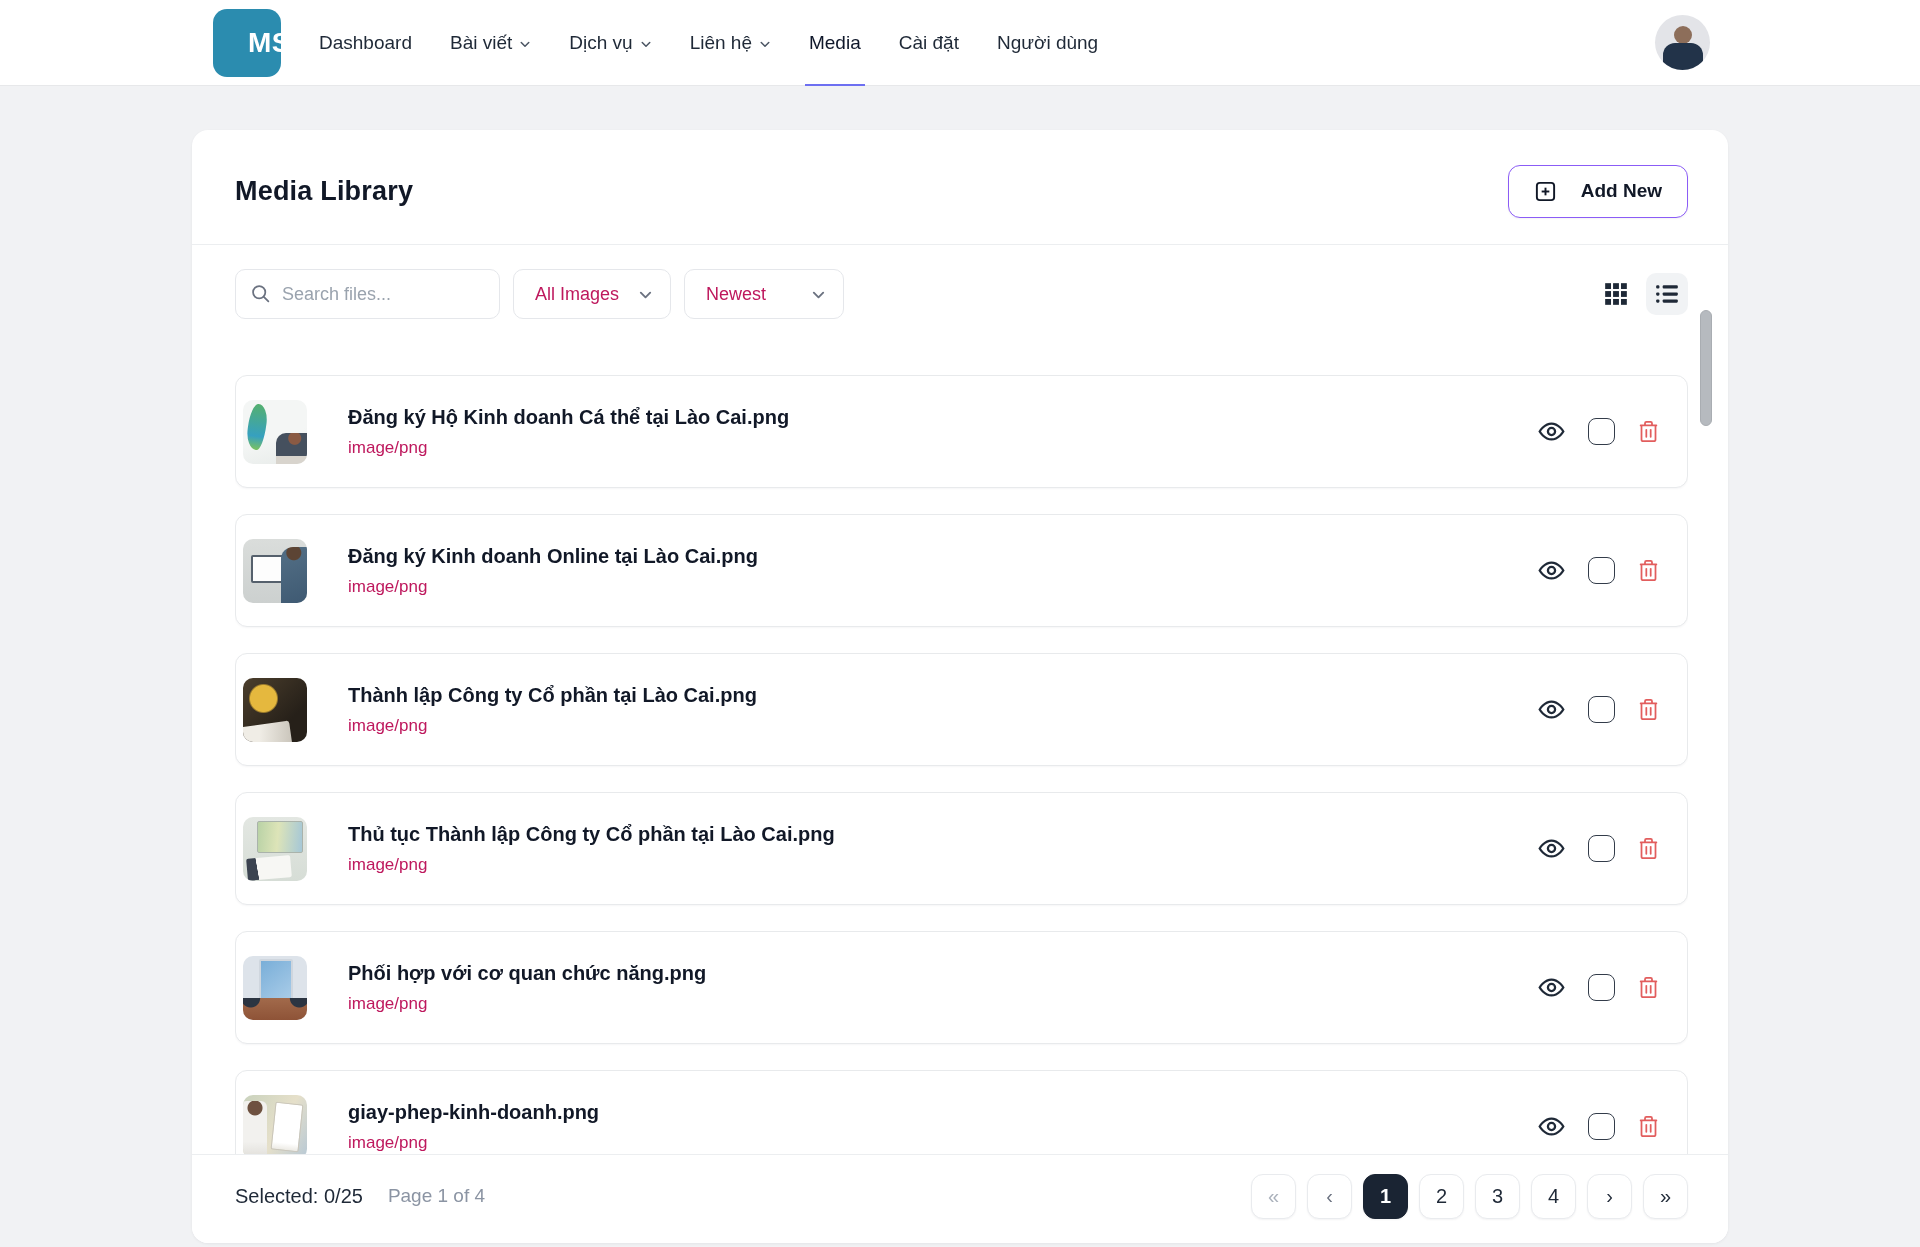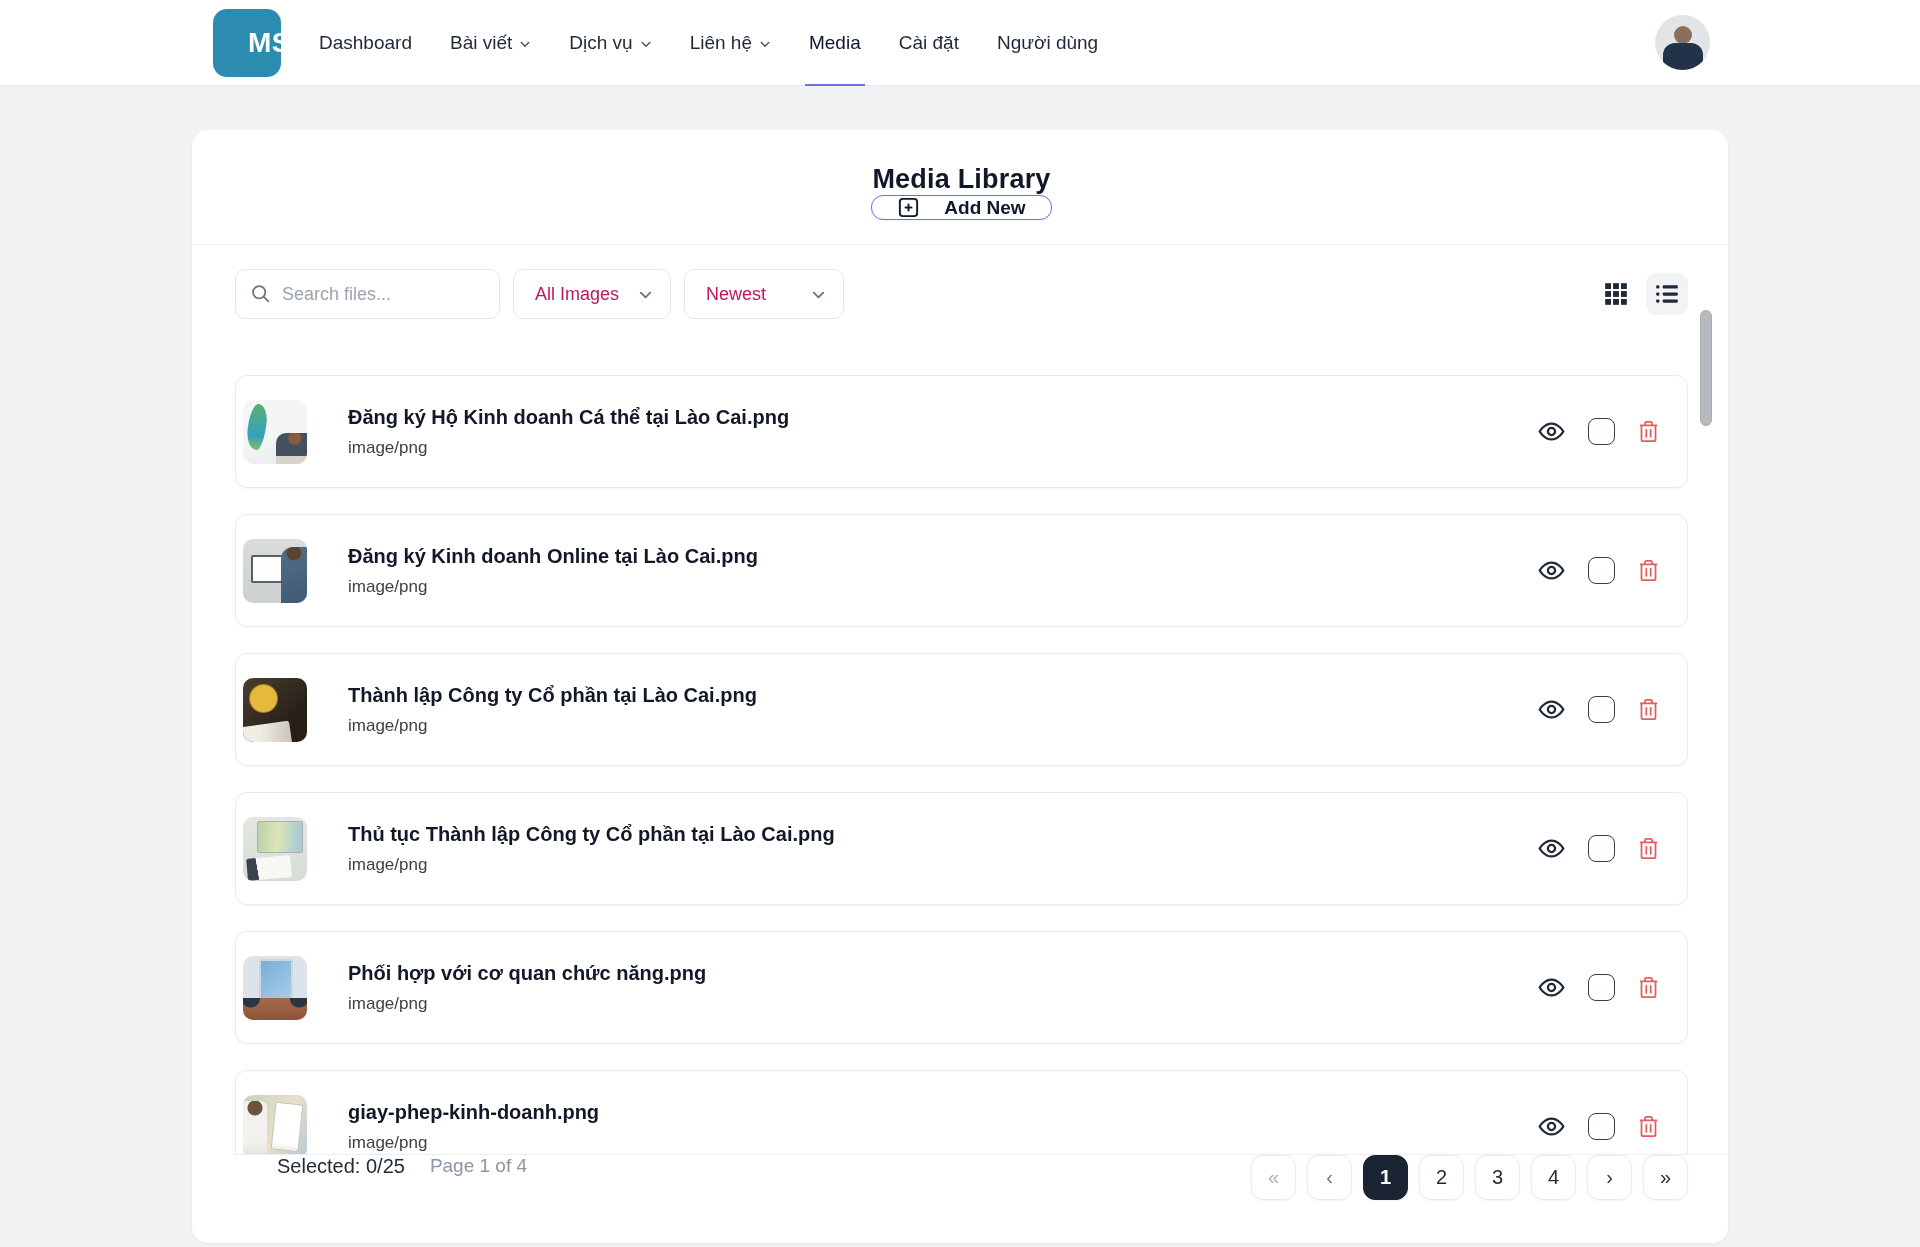--- a/index.html
+++ b/index.html
@@ -25,21 +25,21 @@
     position:relative; flex:0 0 auto; cursor:pointer; }
   .avatar::before { content:""; position:absolute; left:50%; top:11px; width:18px; height:18px;
     border-radius:50%; background:#8d6e5a; transform:translateX(-50%); }
   .avatar::after { content:""; position:absolute; left:50%; top:28px; width:40px; height:30px;
     border-radius:12px 12px 0 0; background:#223349; transform:translateX(-50%); }
 
   
   .card { width:1536px; margin:44px auto 0 192px; background:#fff; border-radius:16px;
     box-shadow:0 1px 3px rgba(16,24,40,.06); padding:34px 40px 0 43px; height:1113px;
     position:relative; }
-  .card-head { display:flex; align-items:center; justify-content:space-between; height:54px;flex-direction:column; }
+  .card-head { display:flex; align-items:center; justify-content:space-between; height:54px; }
   .page-title { font-size:27px; font-weight:700; color:#111827; letter-spacing:.2px; }
   .add-btn { display:flex; align-items:center; gap:24px; height:53px; padding:0 25px;
     background:#fff; border:1px solid #8b5cf6; border-radius:12px; font-size:19px;
     font-weight:600; color:#111827; cursor:pointer;
     box-shadow:0 1px 2px rgba(16,24,40,.05); font-family:inherit;text-align:right; }
   .plus-ico { width:23px; height:23px; stroke:#111827; fill:none; stroke-width:2; }
   .head-divider { border:none; border-top:1px solid #eceef0; margin:26px -40px 0 -43px; }
 
   
   .toolbar { display:flex; align-items:center; margin-top:24px; gap:13px; }
@@ -63,21 +63,21 @@
 
   
   .list-viewport { margin-top:56px; height:803px; overflow:hidden; }
   .file-row { display:flex; align-items:center; border:1px solid #e8eaec; border-radius:12px;
     background:#fff; box-shadow:0 1px 2px rgba(16,24,40,.04); height:113px;
     padding:0 28px 0 7px; margin-bottom:26px; width:1453px; }
   .thumb { width:64px; height:64px; border-radius:10px; overflow:hidden; position:relative;
     flex:0 0 auto; margin-right:41px; }
   .file-meta { flex:1; min-width:0; }
   .file-name { font-size:20px; font-weight:600; color:#111827; line-height:1.2; }
-  .file-type { font-size:17px; color:#404040; margin-top:9px; }
+  .file-type { font-size:17px; color:#be185d; margin-top:9px; }
   .row-actions { display:flex; align-items:center; gap:23px; }
   .eye-ico { width:27px; height:27px; stroke:#1f2937; fill:none; stroke-width:2; cursor:pointer; }
   .row-check { width:27px; height:27px; border:1.6px solid #333c4a; border-radius:8px;
     background:#fff; cursor:pointer; }
   .trash-ico { width:21px; height:23px; stroke:#e25d5d; fill:none; stroke-width:2;
     stroke-linecap:round; cursor:pointer; }
 
   
   .t1 { background:linear-gradient(165deg,#f4f6f5 55%,#e7ebe9); }
   .t1::before { content:""; position:absolute; left:5px; top:4px; width:18px; height:46px;
@@ -119,22 +119,22 @@
   .t6::after { content:""; position:absolute; right:6px; top:8px; width:26px; height:46px;
     background:linear-gradient(#ffffff 85%,#eceae4); border:1px solid #c9c5ba;
     transform:rotate(6deg); border-radius:2px; }
 
   
   .scroll-thumb { position:absolute; right:16px; top:180px; width:12px; height:116px;
     background:#b6babf; border:1px solid #a9adb2; border-radius:6px; cursor:grab; }
 
   
   .card-footer { position:absolute; left:0; right:0; bottom:0; height:89px;
-    border-top:1px solid #eceef0; display:flex; align-items:flex-start;
-    padding:0 40px 6px 43px; background:#fff; border-radius:0 0 16px 16px;margin-left:42px; }
+    border-top:1px solid #eceef0; display:flex; align-items:center;
+    padding:0 40px 6px 43px; background:#fff; border-radius:0 0 16px 16px; }
   .selected-label { font-size:20px; font-weight:500; color:#1f2937; }
   .page-label { font-size:19px; color:#8b94a3; margin-left:25px; }
   .pagination { margin-left:auto; display:flex; align-items:center; gap:11px; }
   .pg-btn { width:45px; height:45px; border:1px solid #e9ebee; background:#fff;
     border-radius:12px; font-size:20px; color:#1f2937; cursor:pointer;
     display:flex; align-items:center; justify-content:center;
     box-shadow:0 1px 2px rgba(16,24,40,.05); font-family:inherit; }
   .pg-btn.dim { color:#aab1bb; }
   .pg-btn.mid { color:#6b7280; }
   .pg-btn.current { background:#1a2433; border-color:#1a2433; color:#fff; font-weight:600; }

